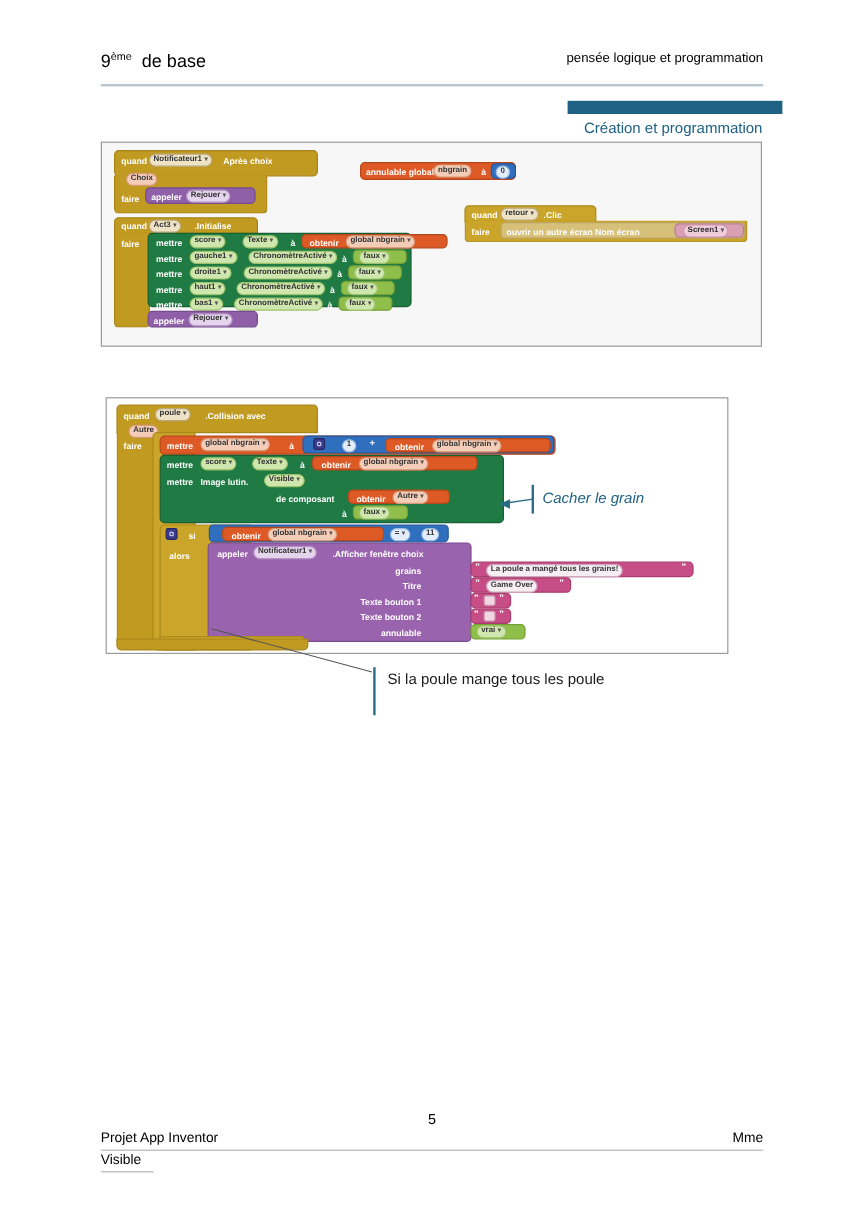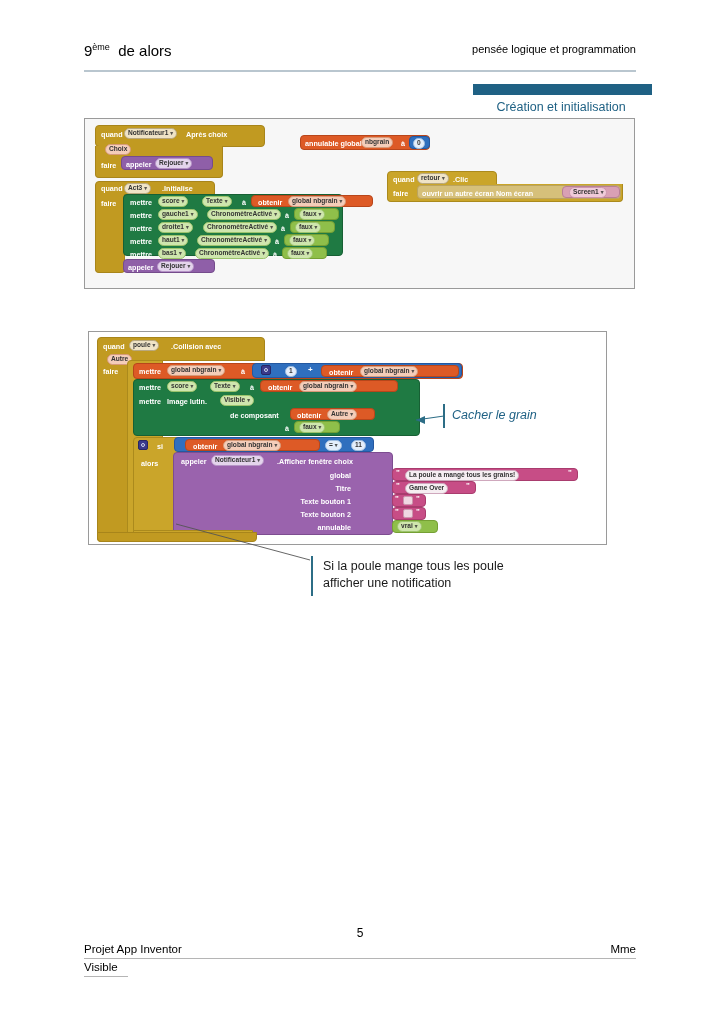--- a/index.html
+++ b/index.html
@@ -74,29 +74,29 @@
   .ftr-r{position:absolute;right:0;top:0;}
   .ftr-2{position:absolute;left:84px;top:961px;font-size:11.5px;}
   .ftr-rule2{position:absolute;left:84px;top:976px;width:44px;height:1px;background:#b5b5b5;}
 </style>
 </head>
 <body>
 
 <div class="page">
 
   <div class="hdr">
-    <div class="hdr-left"><span>9</span><sup>ème</sup>&nbsp; <span>de alors</span></div>
+    <div class="hdr-left"><span>9</span><sup>ème</sup>&nbsp; <span>de base</span></div>
     <div class="hdr-right">pensée logique et programmation</div>
   </div>
   <div class="hdr-rule"></div>
 
   <div class="teal-bar"></div>
 
   <div class="annot" style="left:476px;top:99px;width:170px;text-align:center;">
-    <div>Création et initialisation</div>
+    <div>Création et programmation</div>
     <div>de la variable score</div>
   </div>
   <svg class="lead" style="left:398px;top:124px;width:110px;height:22px;">
     <line x1="106" y1="2" x2="10" y2="14" stroke="#2c6d86" stroke-width="1.1"></line>
     <polygon points="10,14 20,9 19,17" fill="#2c6d86"></polygon>
   </svg>
 
   <div class="shot" style="left:84px;top:118px;width:551px;height:171px;">
     <div class="canvas">
 
@@ -236,21 +236,21 @@
       <div class="pill org" style="left:134px;top:108px;"><span>global nbgrain</span><span class="caret">▾</span></div>
       <div class="pill blu" style="left:236px;top:108px;"><span>=</span><span class="caret">▾</span></div>
       <div class="pill blu" style="left:262px;top:108px;"><span>11</span></div>
       <div class="lbl" style="left:52px;top:127px;">alors</div>
 
       <div class="blk purple2" style="left:84px;top:120px;width:220px;height:83px;"></div>
       <div class="lbl" style="left:92px;top:125px;">appeler</div>
       <div class="pill prp" style="left:122px;top:123px;"><span>Notificateur1</span><span class="caret">▾</span></div>
       <div class="lbl" style="left:188px;top:125px;">.Afficher fenêtre choix</div>
 
-      <div class="lbl" style="left:262px;top:139px;text-align:right;transform:translateX(-100%);">global</div>
+      <div class="lbl" style="left:262px;top:139px;text-align:right;transform:translateX(-100%);">grains</div>
       <div class="blk pink" style="left:303px;top:136px;width:186px;height:13px;"></div>
       <div class="quote" style="left:307px;top:136px;">"</div>
       <div class="pill wht" style="left:316px;top:138px;"><span>La poule a mangé tous les grains!</span></div>
       <div class="quote" style="left:479px;top:136px;">"</div>
 
       <div class="lbl" style="left:262px;top:152px;text-align:right;transform:translateX(-100%);">Titre</div>
       <div class="blk pink" style="left:303px;top:149px;width:84px;height:13px;"></div>
       <div class="quote" style="left:307px;top:149px;">"</div>
       <div class="pill wht" style="left:316px;top:151px;"><span>Game Over</span></div>
       <div class="quote" style="left:377px;top:149px;">"</div>
@@ -283,21 +283,20 @@
     <polygon points="8,8 17,4 17,12" fill="#2c6d86"></polygon>
   </svg>
   <div class="annot annot-ital" style="left:452px;top:407px;">Cacher le grain</div>
 
   <div class="vbar" style="left:311px;top:556px;height:40px;"></div>
   <svg class="lead" style="left:168px;top:520px;width:150px;height:42px;">
     <line x1="142" y1="40" x2="8" y2="4" stroke="#555" stroke-width="0.9"></line>
   </svg>
   <div class="annot annot-dark" style="left:323px;top:558px;">
     <div>Si la poule mange tous les poule</div>
-    <div>afficher une notification</div>
   </div>
 
   <div class="pnum">5</div>
   <div class="ftr">
     <span class="ftr-l">Projet App Inventor</span>
     <span class="ftr-r">Mme</span>
   </div>
   <div class="ftr-rule"></div>
   <div class="ftr-2">Visible</div>
   <div class="ftr-rule2"></div>

